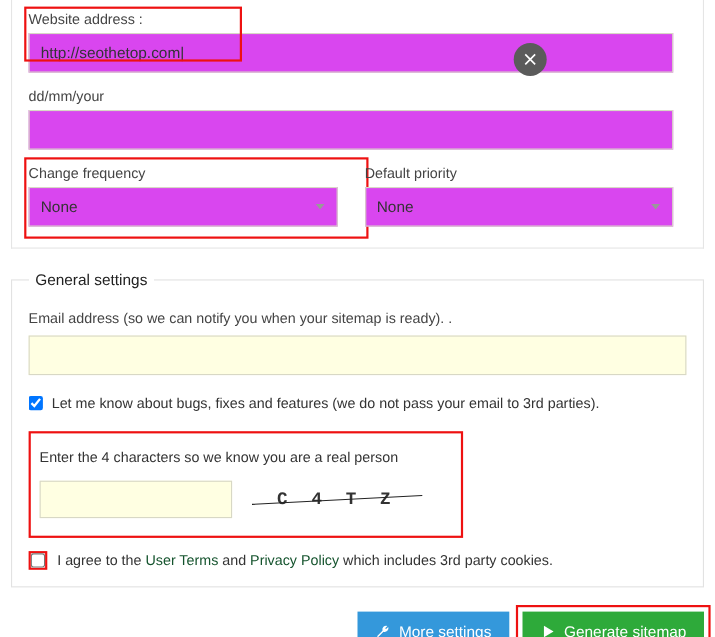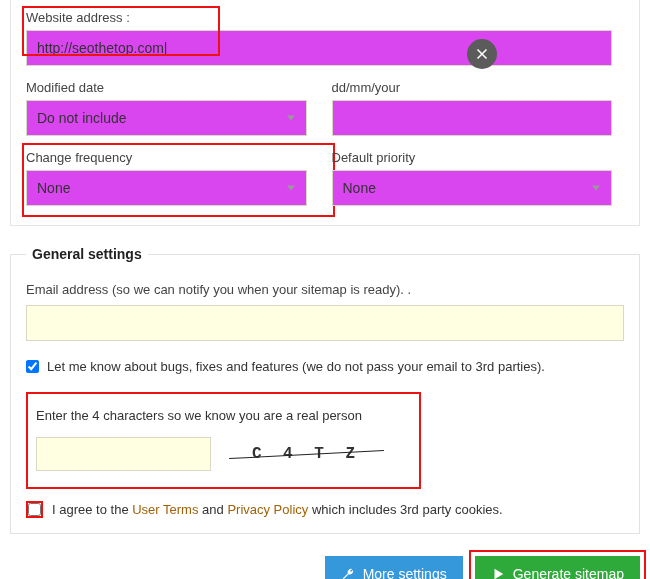--- a/index.html
+++ b/index.html
@@ -75,21 +75,21 @@
   .hl-pos-url { position: absolute; left: -4px; top: -4px; width: 198px; height: 50px; pointer-events: none; }
   .hl-pos-changefreq { position: absolute; left: -4px; top: -7px; width: 313px; height: 74px; pointer-events: none; }
 
   fieldset.general {
     border: 1px solid #e2e2e2;
     padding: 20px 15px 15px 15px;
     margin: 20px 10px 10px 10px;
     position: relative;
   }
   fieldset.general legend {
-    font-weight: bold;
+    font-weight: normal;
     font-size: 14px;
     padding: 0 6px;
     color: #222;
     margin-top: 28px;
   }
   .email-input {
     width: 100%;
     background: #FFFFE2;
     border: 1px solid #d8d8c5;
     height: 36px;
@@ -134,21 +134,21 @@
   }
   .captcha-img::after {
     content:"";
     position:absolute; inset:0;
     background-image: radial-gradient(#333 0.6px, transparent 0.6px);
     background-size: 12px 12px;
     opacity:0.35;
     pointer-events:none;
   }
   .agree-row { font-size: 13px; display: flex; align-items: center; gap: 6px; margin-top: 6px; }
-  .agree-row a { color: #a16207; text-decoration: none; }
+  .agree-row a { color: #14532d; text-decoration: none; }
   .agree-hl { border: 2px solid #e11; padding: 0; margin-right: 3px; display: inline-flex; }
 
   .footer-btns {
     display: flex;
     justify-content: flex-end;
     gap: 12px;
     padding: 12px 10px 22px 10px;
   }
   .btn {
     display: inline-flex;
@@ -176,28 +176,20 @@
       <div class="hl-red hl-pos-url"></div>
       <div class="close-btn">
         <svg viewBox="0 0 16 16">
             <path d="M2 2 L14 14 M14 2 L2 14" stroke="#fff" stroke-width="2"></path>
           </svg>
       </div>
     </div>
   </div>
 
   <div class="row">
-    <div class="col">
-      <span class="label">Modified date</span>
-      <div class="select-wrap">
-        <select class="select">
-          <option>Do not include</option>
-        </select>
-      </div>
-    </div>
     <div class="col">
       <span class="label">dd/mm/your</span>
       <input class="input" value="" style="">
     </div>
   </div>
 
   <div class="row" style="margin-bottom:4px">
     <div class="col" style="position:relative">
       <div class="hl-red hl-pos-changefreq"></div>
       <span class="label">Change frequency</span>

